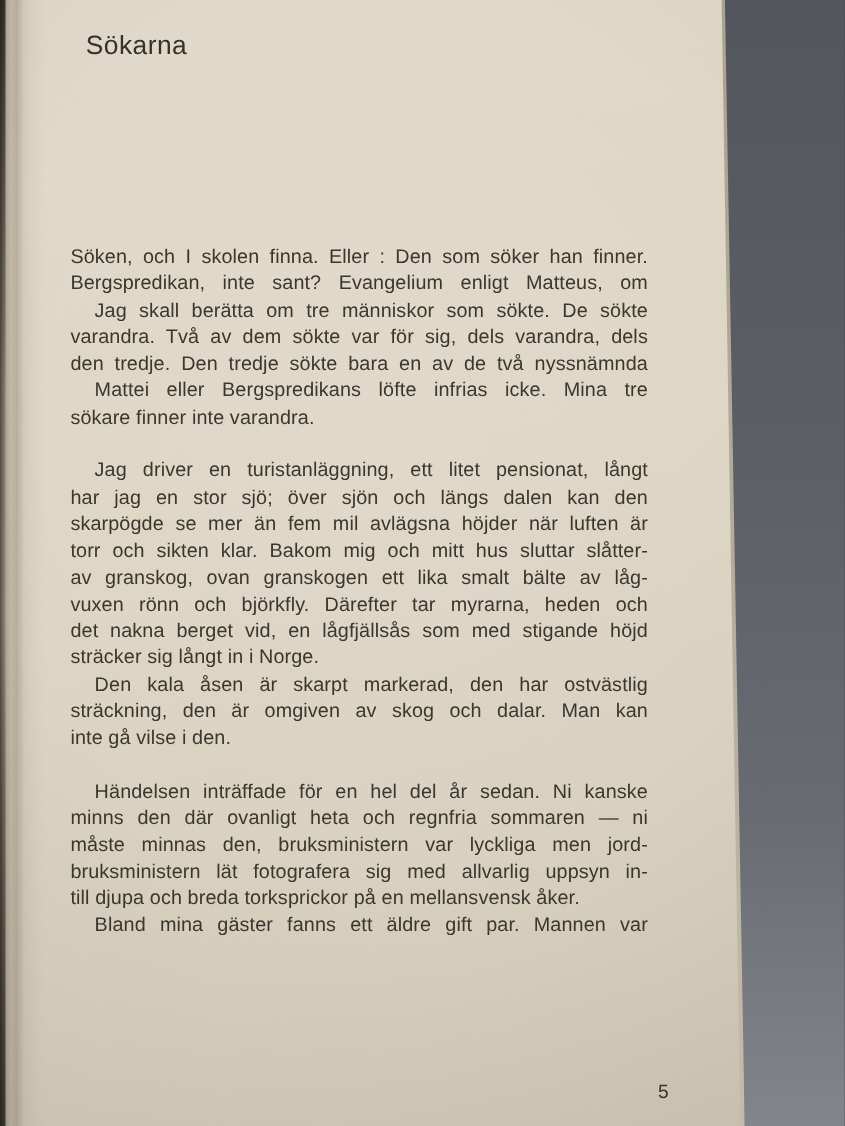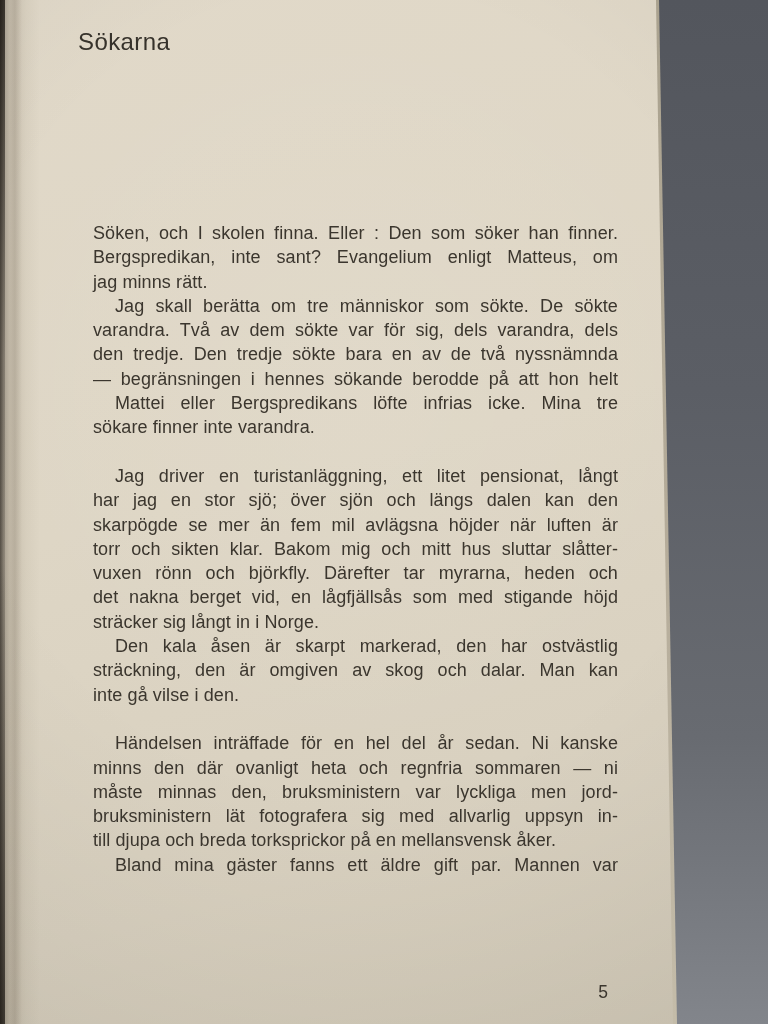--- a/index.html
+++ b/index.html
@@ -49,21 +49,21 @@
     position: absolute;
     left: 78px;
     top: 27px;
     font-size: 24px;
     line-height: 30px;
     letter-spacing: 0.4px;
     color: #36322b;
   }
   .body-text {
     position: absolute;
-    left: 93px;
+    left: 64px;
     top: 221px;
     width: 525px;
     color: #3b362e;
     font-size: 18px;
   }
   .line {
     height: 24.3px;
     line-height: 24.3px;
     white-space: nowrap;
     text-align: justify;
@@ -91,32 +91,31 @@
 <body>
 
 <div class="stage">
   <div class="backdrop"></div>
   <div class="page-edge"></div>
   <div class="page">
     <div class="chapter-title">Sökarna</div>
     <div class="body-text">
         <div class="line">Söken, och I skolen finna. Eller : Den som söker han finner.</div>
         <div class="line">Bergspredikan, inte sant? Evangelium enligt Matteus, om</div>
-        <div class="line para-end">jag minns rätt.</div>
         <div class="line indent">Jag skall berätta om tre människor som sökte. De sökte</div>
         <div class="line">varandra. Två av dem sökte var för sig, dels varandra, dels</div>
         <div class="line">den tredje. Den tredje sökte bara en av de två nyssnämnda</div>
-        <div class="line">— begränsningen i hennes sökande berodde på att hon helt</div>
         <div class="line indent">Mattei eller Bergspredikans löfte infrias icke. Mina tre</div>
         <div class="line para-end">sökare finner inte varandra.</div>
         <div class="line-gap"></div>
         <div class="line indent">Jag driver en turistanläggning, ett litet pensionat, långt</div>
         <div class="line">har jag en stor sjö; över sjön och längs dalen kan den</div>
         <div class="line">skarpögde se mer än fem mil avlägsna höjder när luften är</div>
         <div class="line">torr och sikten klar. Bakom mig och mitt hus sluttar slåtter-</div>
+        <div class="line">av granskog, ovan granskogen ett lika smalt bälte av låg-</div>
         <div class="line">vuxen rönn och björkfly. Därefter tar myrarna, heden och</div>
         <div class="line">det nakna berget vid, en lågfjällsås som med stigande höjd</div>
         <div class="line para-end">sträcker sig långt in i Norge.</div>
         <div class="line indent">Den kala åsen är skarpt markerad, den har ostvästlig</div>
         <div class="line">sträckning, den är omgiven av skog och dalar. Man kan</div>
         <div class="line para-end">inte gå vilse i den.</div>
         <div class="line-gap"></div>
         <div class="line indent">Händelsen inträffade för en hel del år sedan. Ni kanske</div>
         <div class="line">minns den där ovanligt heta och regnfria sommaren — ni</div>
         <div class="line">måste minnas den, bruksministern var lyckliga men jord-</div>

